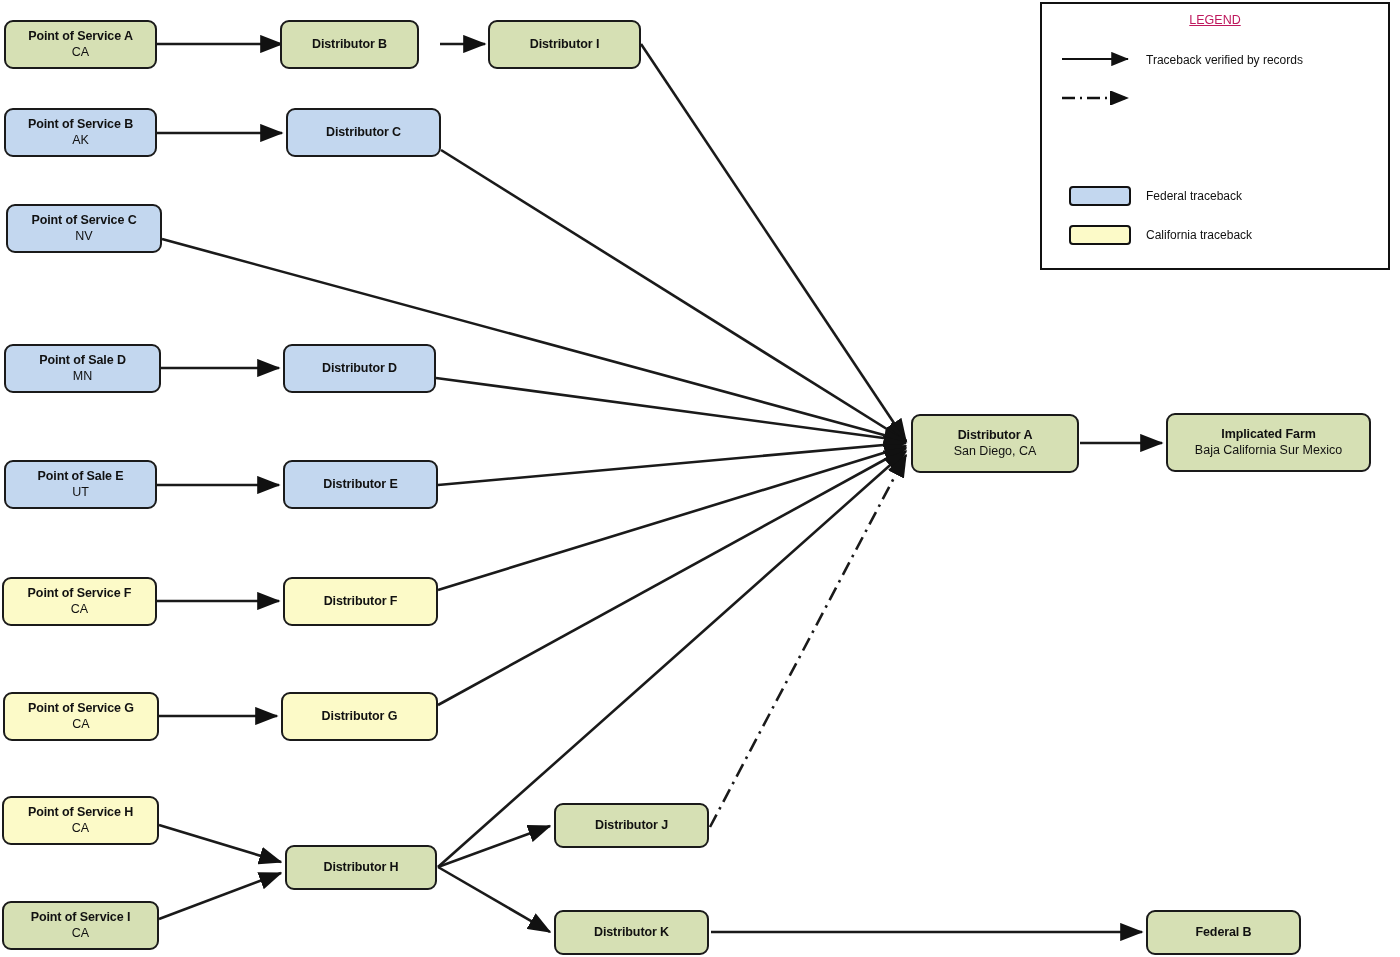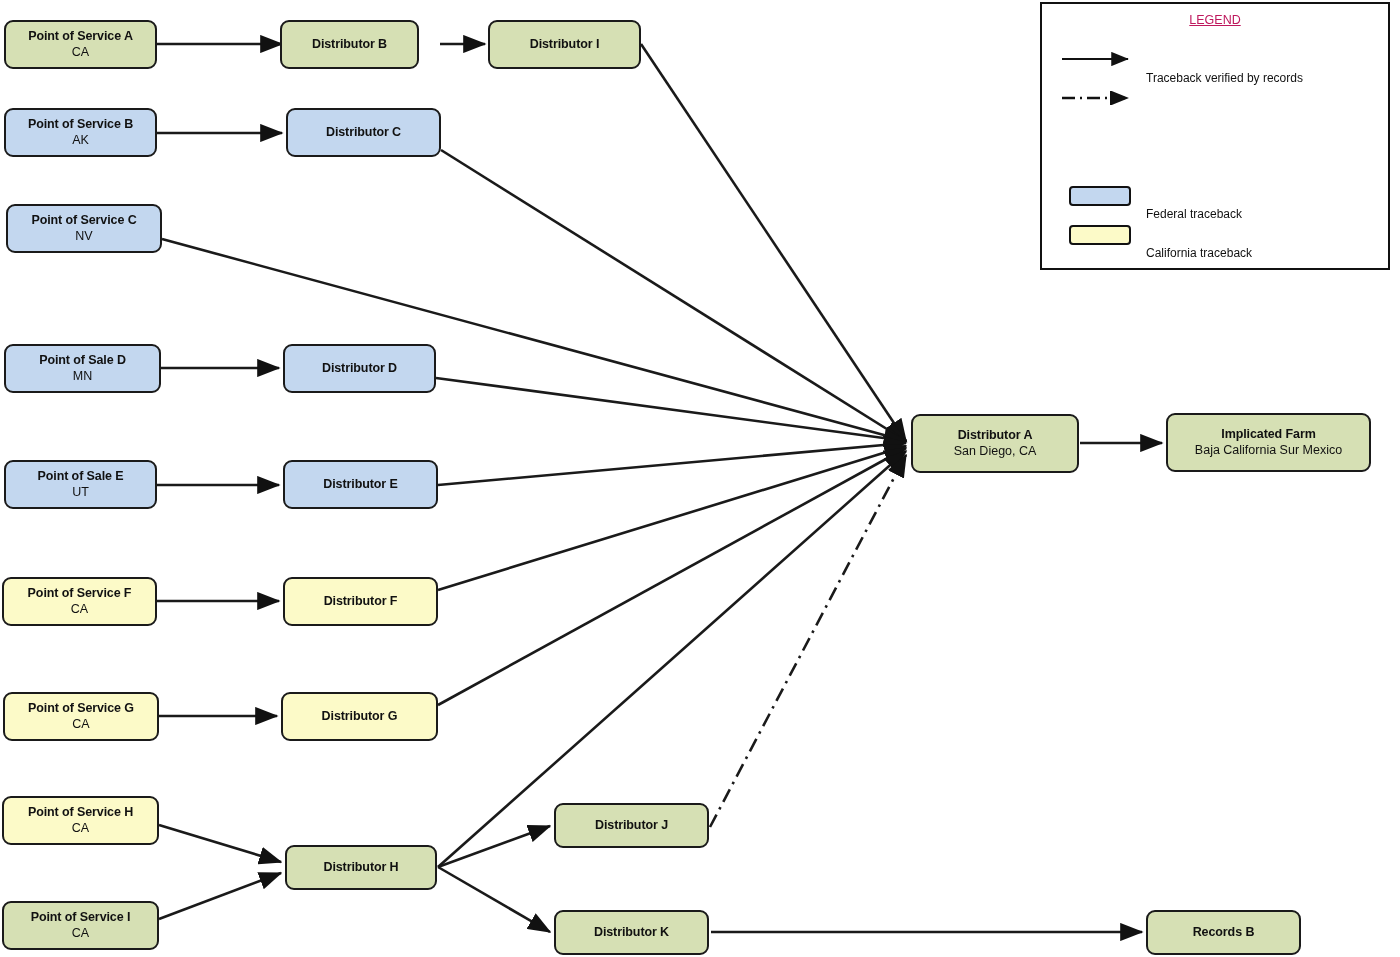--- a/index.html
+++ b/index.html
@@ -82,21 +82,20 @@
     flex: 0 0 88px;
     display: flex;
     align-items: center;
     justify-content: center;
   }
   .legend-label {
     font-size: 12px;
     color: #111;
     line-height: 1.45;
     padding-left: 2px;
-    margin-top: 18px;
   }
   .swatch {
     width: 62px;
     height: 20px;
     box-sizing: border-box;
     border: 2px solid #111;
     border-radius: 4px;
   }
 </style>
 </head>
@@ -208,21 +207,21 @@
       </div>
       <div class="node fill-green" style="left: 911px; top: 414px; width: 168px; height: 59px;">
         <div class="l1">Distributor A</div>
         <div class="l2">San Diego, CA</div>
       </div>
       <div class="node fill-green" style="left: 1166px; top: 413px; width: 205px; height: 59px;">
         <div class="l1">Implicated Farm</div>
         <div class="l2">Baja California Sur Mexico</div>
       </div>
       <div class="node fill-green" style="left: 1146px; top: 910px; width: 155px; height: 45px;">
-        <div class="l1">Records B</div>
+        <div class="l1">Federal B</div>
       </div>
     </div>
 
   <div id="legend">
     <div id="legend-title">LEGEND</div>
 
     <div class="legend-row" style="left:14px; top:48px; width:322px;">
       <div class="legend-key">
         <svg width="80" height="14" viewBox="0 0 80 14">
           <line x1="2" y1="7" x2="68" y2="7" stroke="#111" stroke-width="2.2" marker-end="url(#arrowhead-thin)"></line>

